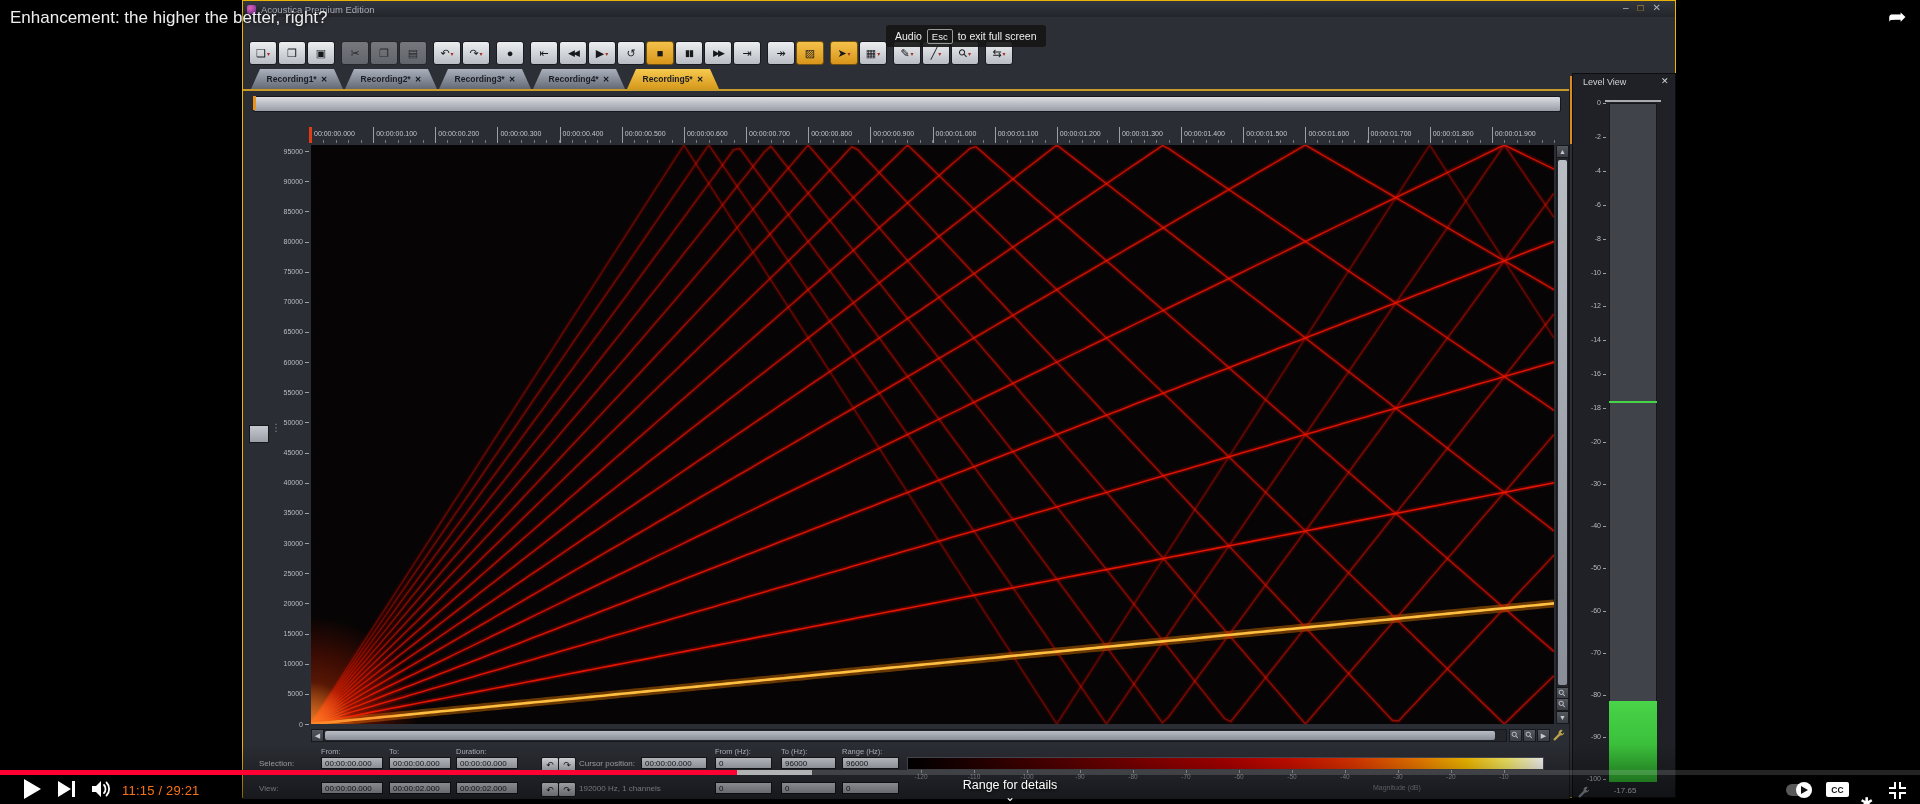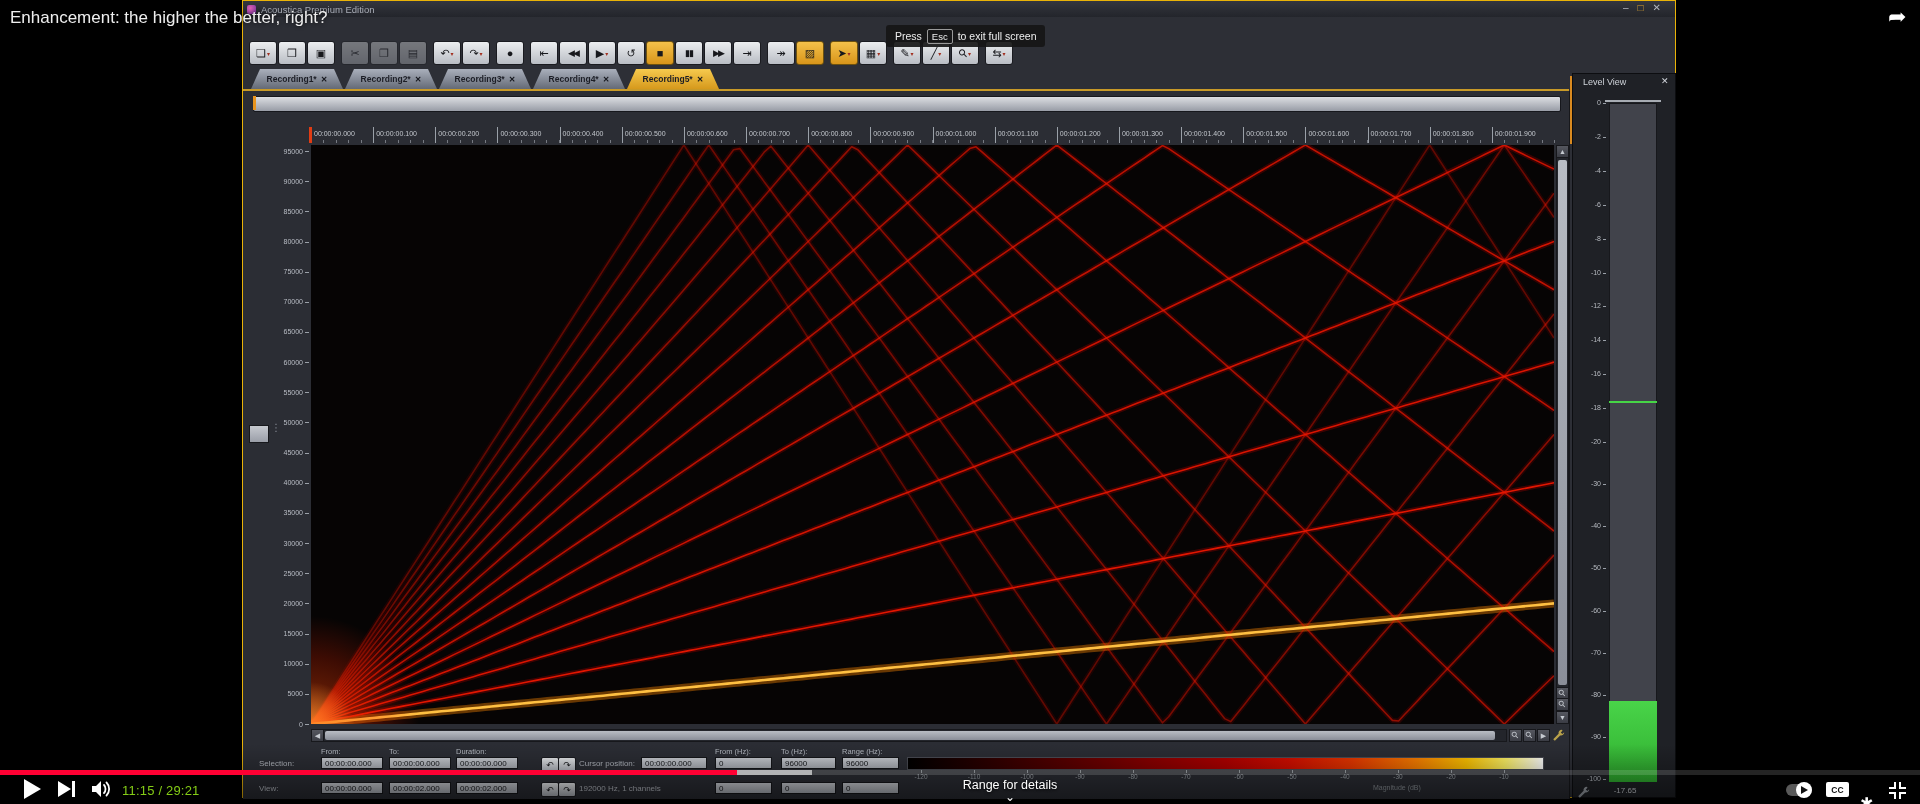--- a/index.html
+++ b/index.html
@@ -16,21 +16,21 @@
   .yt-grad{left:0;top:744px;width:1920px;height:60px;background:linear-gradient(rgba(0,0,0,0),rgba(0,0,0,.5));z-index:8;pointer-events:none;}
   .yt-progress{left:0;top:770px;width:1920px;height:5px;z-index:12;}
   .yt-track{position:absolute;left:0;top:0;height:5px;width:1920px;background:rgba(255,255,255,.14);}
   .yt-buffer{position:absolute;left:0;top:0;height:5px;background:rgba(255,255,255,.6);}
   .yt-played{position:absolute;left:0;top:0;height:5px;}
   .yt-controls{z-index:15;color:#fff;}
   .yt-play-tri{width:0;height:0;border-left:17px solid #fff;border-top:10px solid transparent;border-bottom:10px solid transparent;}
   .yt-next{display:flex;align-items:center;}
   .yt-next .tri{width:0;height:0;border-left:13px solid #fff;border-top:8px solid transparent;border-bottom:8px solid transparent;}
   .yt-next .bar{width:3px;height:16px;background:#fff;margin-left:1px;}
-  .yt-time{font-size:13px;color:#84cc16;letter-spacing:.2px;}
+  .yt-time{font-size:13px;color:#f97316;letter-spacing:.2px;}
   .cc-box{width:23px;height:15px;background:#fff;border-radius:2px;color:#111;font-size:8.5px;font-weight:bold;
     display:flex;align-items:center;justify-content:center;}
   .gear{font-size:16px;color:#fff;position:relative;}
   .autoplay{width:26px;height:12px;background:rgba(255,255,255,.35);border-radius:7px;position:relative;}
   .autoplay .knob{position:absolute;right:0;top:-2px;width:16px;height:16px;border-radius:50%;background:#fff;
     display:flex;align-items:center;justify-content:center;}
   .autoplay .knob i{width:0;height:0;border-left:7px solid #111;border-top:4px solid transparent;border-bottom:4px solid transparent;}
   .scroll-hint{left:930px;top:778px;width:160px;text-align:center;color:#fff;font-size:12.5px;z-index:16;text-shadow:0 1px 3px #000;}
   .scroll-chevron{left:930px;top:790px;width:160px;text-align:center;color:#fff;font-size:12px;z-index:16;}
 
@@ -119,21 +119,21 @@
 </style>
 </head>
 <body>
 
 <div class="stage">
 
   <div class="abs yt-title">Enhancement: the higher the better, right?</div>
   <div class="abs share-icon">➦</div>
 
   <div class="abs tooltip">
-    <span>Press</span>
+    <span>Audio</span>
     <span class="key">Esc</span>
     <span>to exit full screen</span>
   </div>
 
   <div class="abs app">
     <div class="abs titlebar">
       <div class="app-logo"></div>
       <div class="app-title">Acoustica Premium Edition</div>
       <div class="winbtns">
         <span>–</span>

